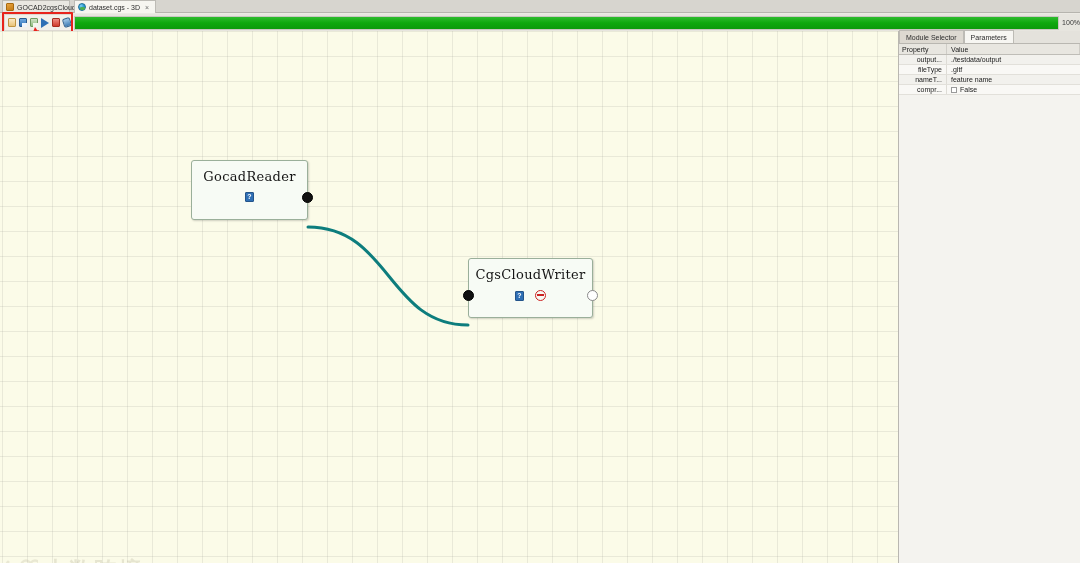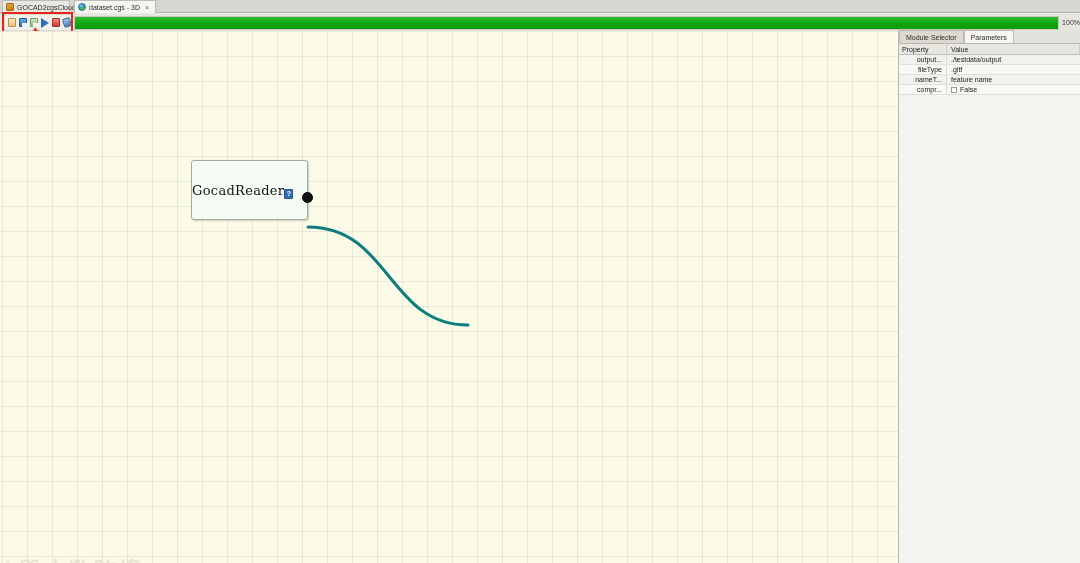--- a/index.html
+++ b/index.html
@@ -159,22 +159,23 @@
     overflow: hidden;
   }
   .edge-layer { position: absolute; left:0; top:0; width: 898px; height: 532px; }
 
   .node {
     position: absolute;
     background: #f7fbf5;
     border: 1px solid #9aaf9a;
     border-radius: 3px;
     box-shadow: 1px 1px 2px rgba(0,0,0,0.18);
-    display: flex; flex-direction: row;
+    display: flex; flex-direction: column;
     align-items: center;
+    padding-top: 8px;
   }
   .node-title {
     font-family: "DejaVu Serif", serif;
     font-size: 13px; color: #151515;
     letter-spacing: 0.3px;
     white-space: nowrap;
   }
   .node-icons {
     margin-top: 8px;
     display: flex; align-items: center; gap: 11px;
@@ -319,20 +320,29 @@
     </svg>
 
     <div class="node" style="left:191px; top:129px; width:117px; height:60px;">
       <div class="node-title">GocadReader</div>
       <div class="node-icons">
         <div class="ico-help">?</div>
       </div>
       <div class="port port-out-filled" style="right:-6px; top:31px;"></div>
     </div>
 
+    <div class="node" style="left:468px; top:227px; width:125px; height:60px;">
+      <div class="node-title">CgsCloudWriter</div>
+      <div class="node-icons">
+        <div class="ico-help">?</div>
+        <div class="ico-noentry"></div>
+      </div>
+      <div class="port port-in" style="left:-6px; top:31px;"></div>
+      <div class="port port-out-hollow" style="right:-6px; top:31px;"></div>
+    </div>
 
     <div class="wm-left">
       <svg width="34" height="26" viewBox="0 0 34 26">
         <path d="M4,4 C0,10 1,20 9,22 C14,23 17,20 17,16" stroke="#c3bfa6" stroke-width="3" fill="none" stroke-linecap="round"></path>
         <circle cx="22" cy="7" r="4.5" stroke="#c3bfa6" stroke-width="2.6" fill="none"></circle>
         <circle cx="31" cy="7" r="4.5" stroke="#c3bfa6" stroke-width="2.6" fill="none"></circle>
       </svg>
       <span class="wm-left-text">大数跨境</span>
     </div>
   </div>

